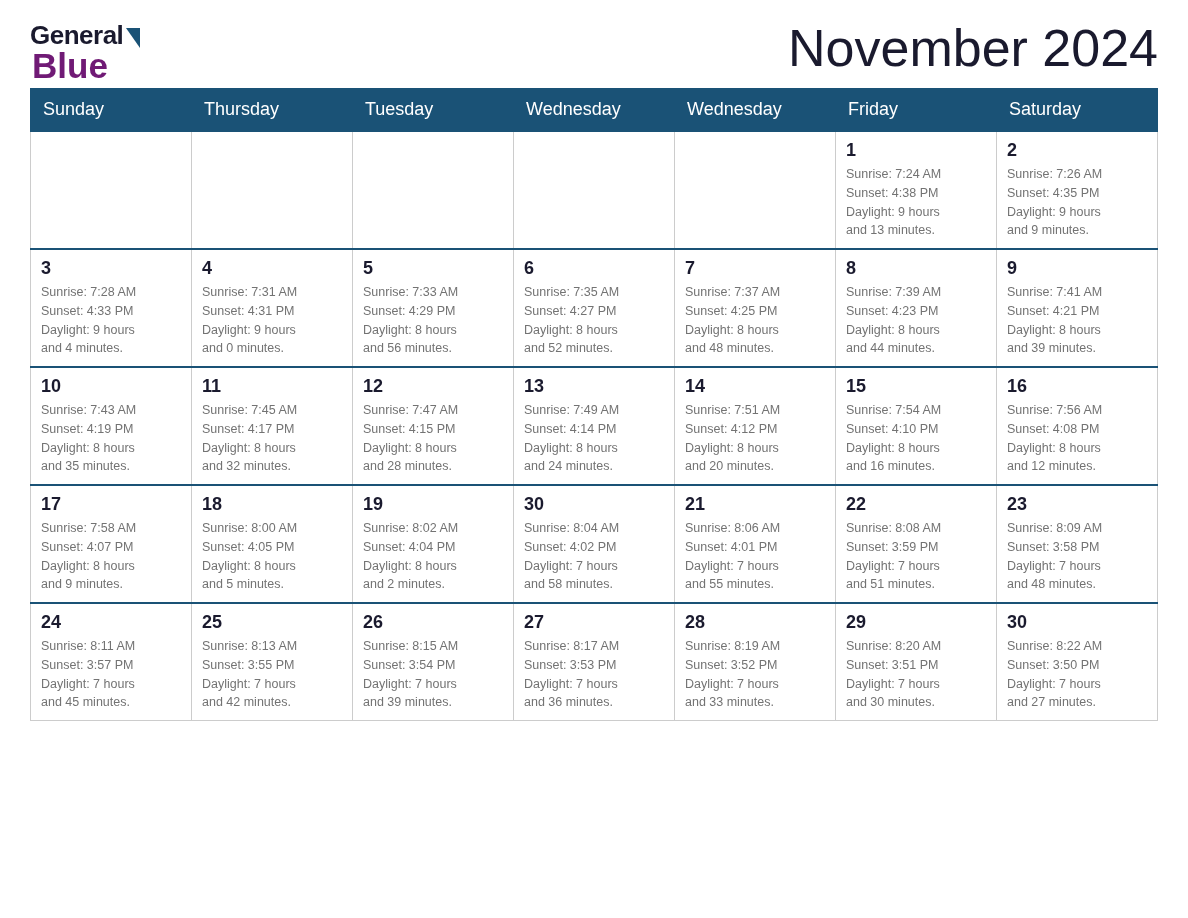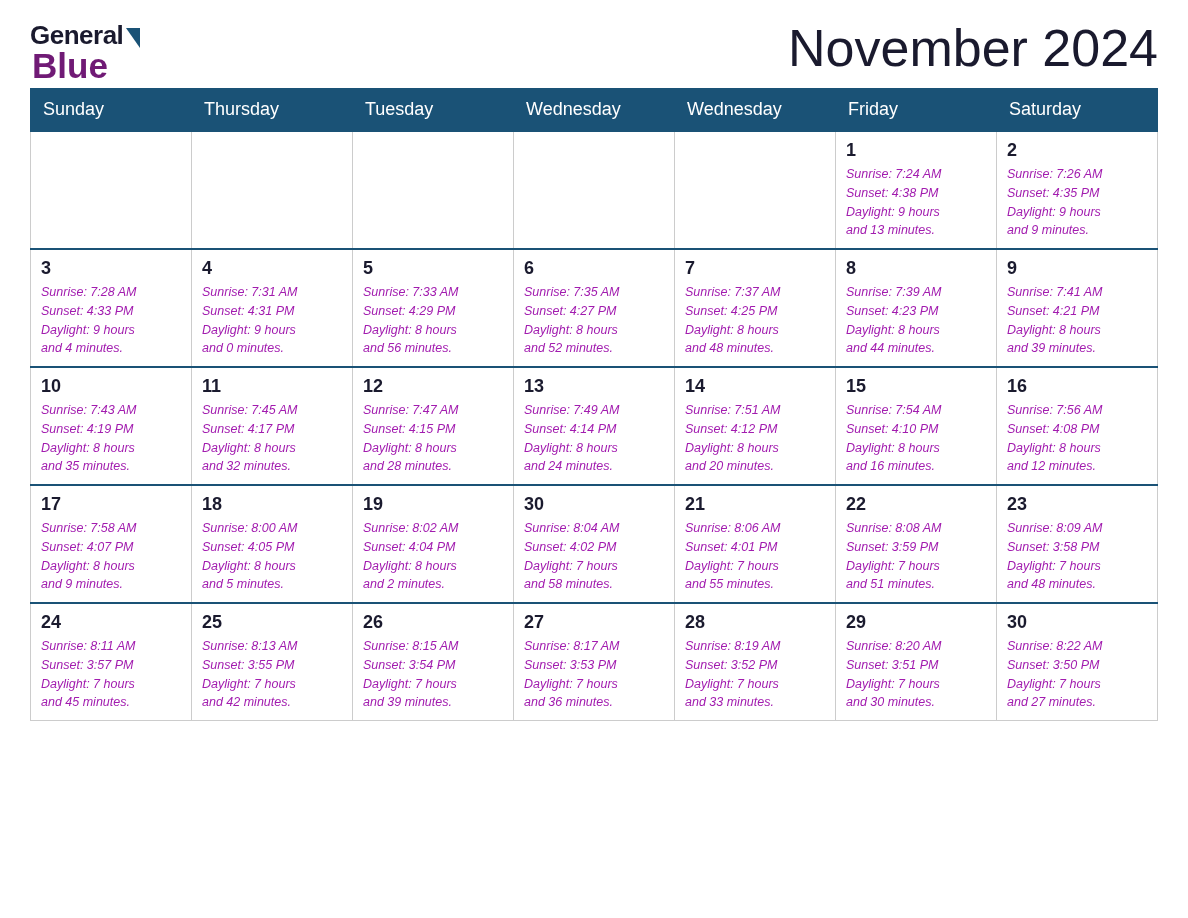--- a/index.html
+++ b/index.html
@@ -92,23 +92,22 @@
     }
     .day-number {
       font-size: 18px;
       font-weight: bold;
       color: #1a1a2e;
       display: block;
       margin-bottom: 4px;
     }
     .day-info {
       font-size: 12.5px;
-      color: #a21caf;
+      color: #737373;
       line-height: 1.5;
-      font-style: italic;
     }
     .empty-cell {
       background: #fff;
     }
   </style>
 </head>
 <body>
 
 <div class="header">
   <div class="logo">

